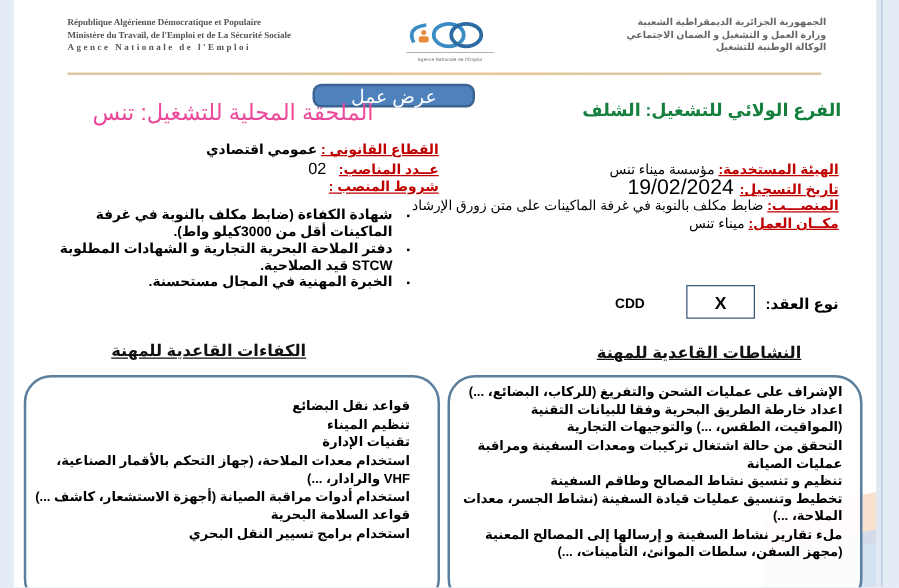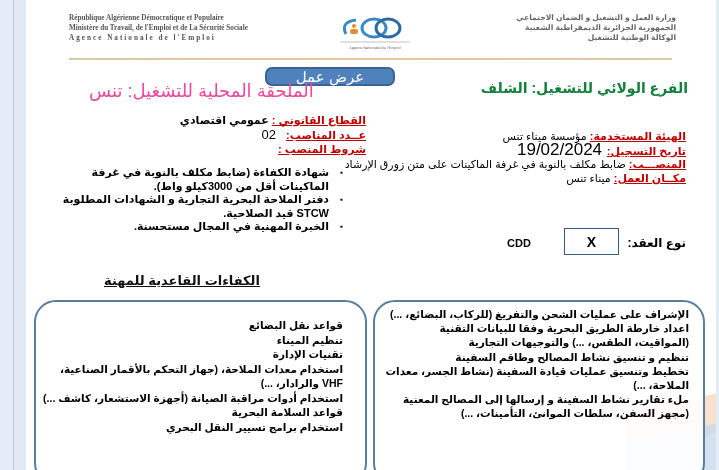--- a/index.html
+++ b/index.html
@@ -1,20 +1,20 @@
 <!DOCTYPE html>
 <html><head>
 <meta charset="utf-8">
 <style>
   * { box-sizing: border-box; margin: 0; padding: 0; }
   html, body { width: 719px; height: 470px; overflow: hidden; background: #dfe8f3; }
   body { font-family: "Liberation Sans", "DejaVu Sans", sans-serif; position: relative; }
   .frame-left { position: absolute; left: 0; top: 0; width: 14px; height: 470px; background: #e4ecf6; border-right: 1px solid #b9c9dc; }
   .frame-right { position: absolute; right: 0; top: 0; width: 14px; height: 470px; background: #e4ecf6; border-left: 1px solid #b9c9dc; }
-  .page { position: absolute; left: 26px; top: 0; width: 690px; height: 470px; background: #ffffff; overflow: hidden; }
+  .page { position: absolute; left: 11px; top: 0; width: 690px; height: 470px; background: #ffffff; overflow: hidden; }
 
   
   .deco1 { position: absolute; right: -30px; bottom: 30px; width: 120px; height: 40px; background: #f7d9c4; transform: skewY(-12deg); opacity: .8; }
   .deco2 { position: absolute; right: -30px; bottom: -10px; width: 120px; height: 50px; background: #c8d9ec; transform: skewY(-12deg); opacity: .8; }
 
   
   .hdr-fr { position: absolute; left: 43px; top: 13px; width: 260px; font-family: "Liberation Serif", "DejaVu Serif", serif; font-size: 7.2px; line-height: 10px; color: #555; font-weight: bold; }
   .hdr-fr div:nth-child(3) { letter-spacing: 2px; }
   .hdr-ar { position: absolute; left: 395px; top: 13px; width: 255px; direction: rtl; text-align: right; font-size: 7.6px; line-height: 10px; color: #666; letter-spacing: 1.5px; font-weight: bold; }
   .logo { position: absolute; left: 306px; top: 12px; width: 86px; height: 40px; }
@@ -79,22 +79,22 @@
       <circle cx="22" cy="14" r="2" fill="#e98a3b"></circle>
       <rect x="18" y="17" width="8" height="5" rx="2" fill="#e98a3b"></rect>
       <ellipse cx="42" cy="16" rx="12" ry="9" fill="none" stroke="#3b8bc4" stroke-width="3"></ellipse>
       <ellipse cx="56" cy="16" rx="12" ry="9" fill="none" stroke="#2d6aa1" stroke-width="3"></ellipse>
       <line x1="8" y1="30" x2="78" y2="30" stroke="#999" stroke-width="0.6"></line>
       <text x="43" y="37" font-size="3.5" text-anchor="middle" fill="#666" font-family="DejaVu Sans, sans-serif">Agence Nationale de l'Emploi</text>
     </svg>
   </div>
 
   <div class="hdr-ar">
+    <div>الجمهورية الجزائرية الديمقراطية الشعبية</div>
     <div>وزارة العمل و التشغيل و الضمان الاجتماعي</div>
-    <div>الجمهورية الجزائرية الديمقراطية الشعبية</div>
     <div>الوكالة الوطنية للتشغيل</div>
   </div>
   <div class="hdr-line"></div>
 
   <div class="title-btn">عرض عمل</div>
 
   <div class="branch-right">الفرع الولائي للتشغيل: الشلف</div>
   <div class="branch-left">الملحقة المحلية للتشغيل: تنس</div>
 
   <div class="info-right">
@@ -130,35 +130,37 @@
     <li>الخبرة المهنية في المجال مستحسنة.</li>
   </ul>
 
   <div class="contract">
     <span class="contract-label">نوع العقد:</span>
     <div class="contract-box">X</div>
     <span class="contract-type">CDD</span>
   </div>
 
   <div class="sec-title sec-left">الكفاءات القاعدية للمهنة</div>
+  <div class="sec-title sec-right">النشاطات القاعدية للمهنة</div>
 
   <div class="box box-left">
     <ul class="list-left">
       <li>قواعد نقل البضائع</li>
       <li>تنظيم الميناء</li>
       <li>تقنيات الإدارة</li>
       <li>استخدام معدات الملاحة، (جهاز التحكم بالأقمار الصناعية، VHF والرادار، ...)</li>
       <li>استخدام أدوات مراقبة الصيانة (أجهزة الاستشعار، كاشف ...)</li>
       <li>قواعد السلامة البحرية</li>
       <li>استخدام برامج تسيير النقل البحري</li>
     </ul>
   </div>
 
   <div class="box box-right">
     <ul class="list-right">
       <li>الإشراف على عمليات الشحن والتفريغ (للركاب، البضائع، ...)</li>
       <li>اعداد خارطة الطريق البحرية وفقا للبيانات التقنية (المواقيت، الطقس، ...) والتوجيهات التجارية</li>
+      <li>التحقق من حالة اشتغال تركيبات ومعدات السفينة ومراقبة عمليات الصيانة</li>
       <li>تنظيم و تنسيق نشاط المصالح وطاقم السفينة</li>
       <li>تخطيط وتنسيق عمليات قيادة السفينة (نشاط الجسر، معدات الملاحة، ...)</li>
       <li>ملء تقارير نشاط السفينة و إرسالها إلى المصالح المعنية (مجهز السفن، سلطات الموانئ، التأمينات، ...)</li>
     </ul>
   </div>
 </div>
 
 </body></html>

